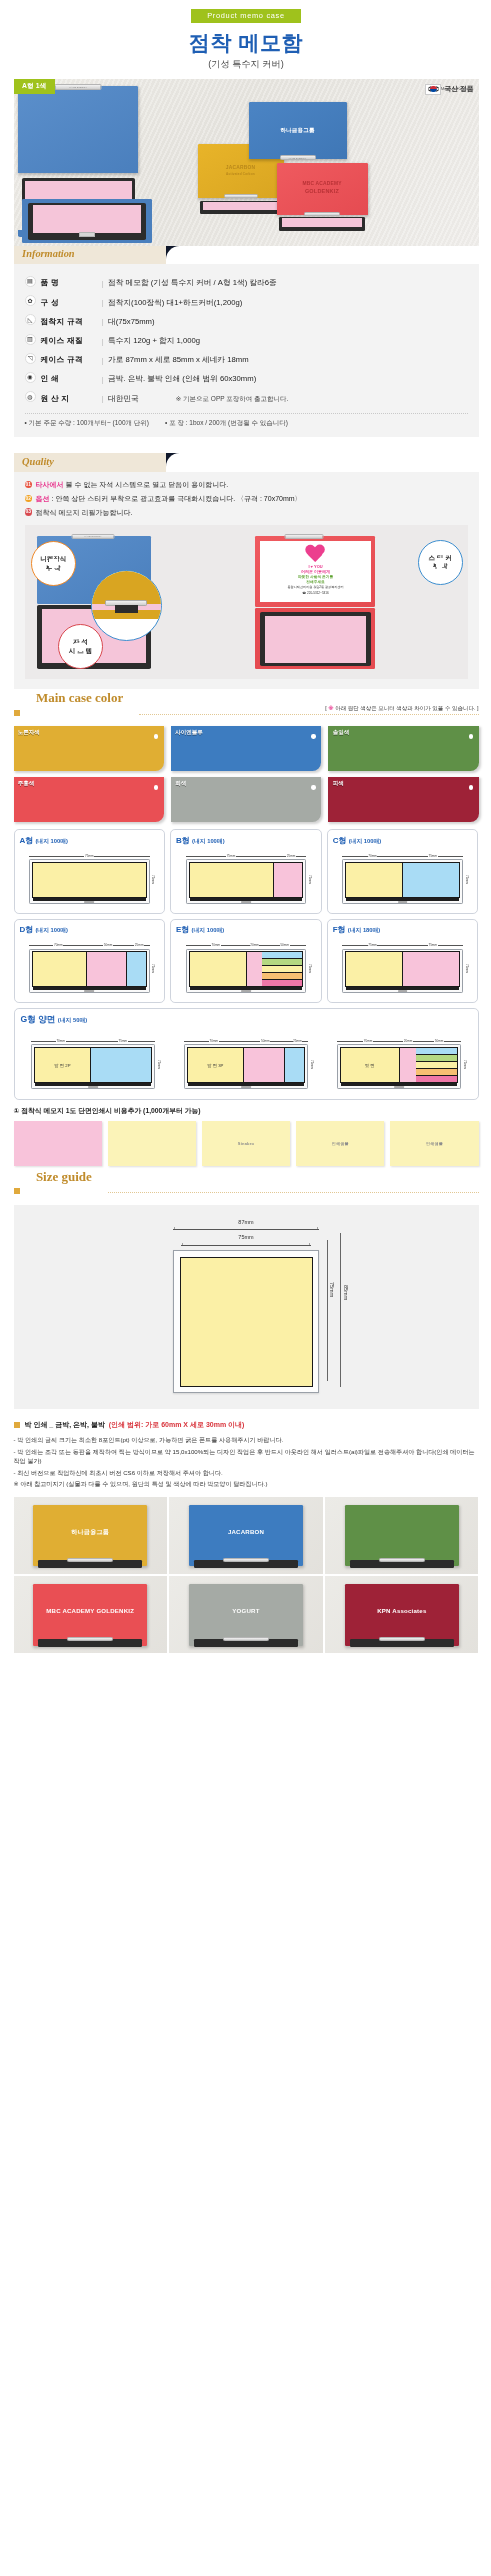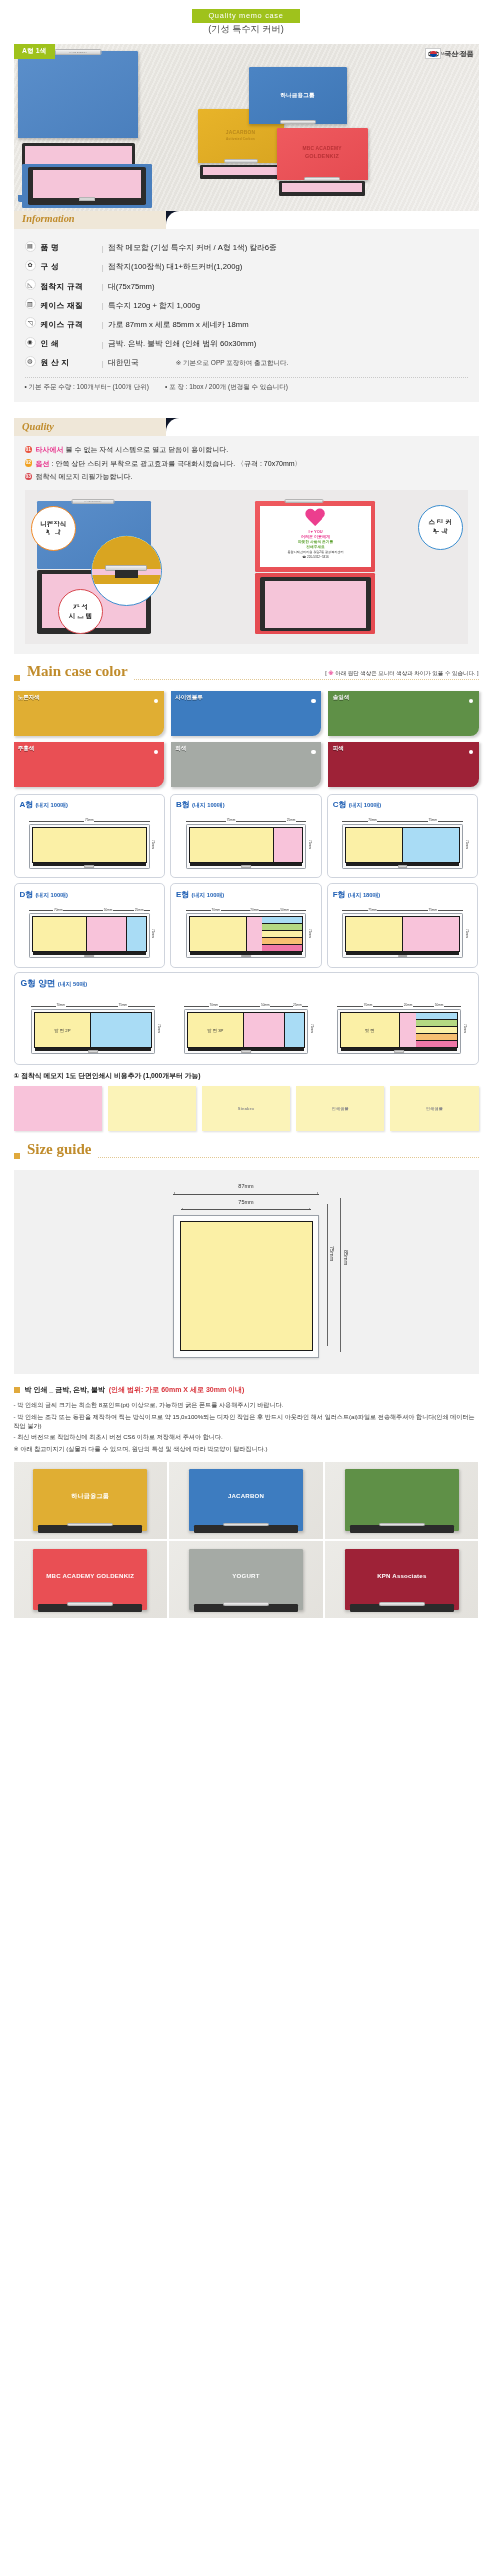--- a/index.html
+++ b/index.html
@@ -176,22 +176,22 @@
   .st-l2{color:#5aa02c;font-weight:bold;font-size:3.7px;}
   .st-l3{color:#333;font-size:3.1px;margin-top:1.2px;}
 
   
   .secthead{
     margin:0 13.5px; position:relative; height:16px;
     display:flex; align-items:flex-end;
   }
   .sq{width:6.1px;height:6.1px;background:#e0a93c;margin-right:4.3px;margin-bottom:2.5px;}
   .secthead h2{
-    margin:3px; font-family:"Liberation Serif","DejaVu Serif",serif;
-    font-size:15px; color:#c08c2c; font-weight:bold; white-space:nowrap;
+    margin:12px; font-family:"Liberation Serif","DejaVu Serif",serif;
+    font-size:13px; color:#c08c2c; font-weight:bold; white-space:nowrap;
   }
   .dots{
     flex:1; height:0; border-bottom:1.8px dotted #e2c894; margin:0 0 3.1px 3.7px;
   }
   .secthead .hint{
     position:absolute; right:0; bottom:6.1px; font-size:5.5px; color:#333;
   }
   .secthead .hint .pink{color:#e8338c;}
 
   
@@ -352,21 +352,22 @@
     position:absolute; left:0; right:0; top:40%; text-align:center;
     color:#fff; font-size:6.1px; font-weight:bold; letter-spacing:0.2px;
   }
 </style>
 </head>
 <body>
 
 <div class="page">
 
   <div class="header">
-    <div class="eyebrow">Quality memo case</div>
+    <div class="eyebrow">Product memo case</div>
+    <div class="main-title">점착 메모함</div>
     <div class="sub-title">(기성 특수지 커버)</div>
   </div>
 
   <div class="hero">
     <div class="badge-a">A형 1색</div>
     <div class="flag-wrap">
       <div class="mik">Made in Korea</div>
       <div class="flag">
         <div class="circ"></div>
         <div class="bar b1"></div>

